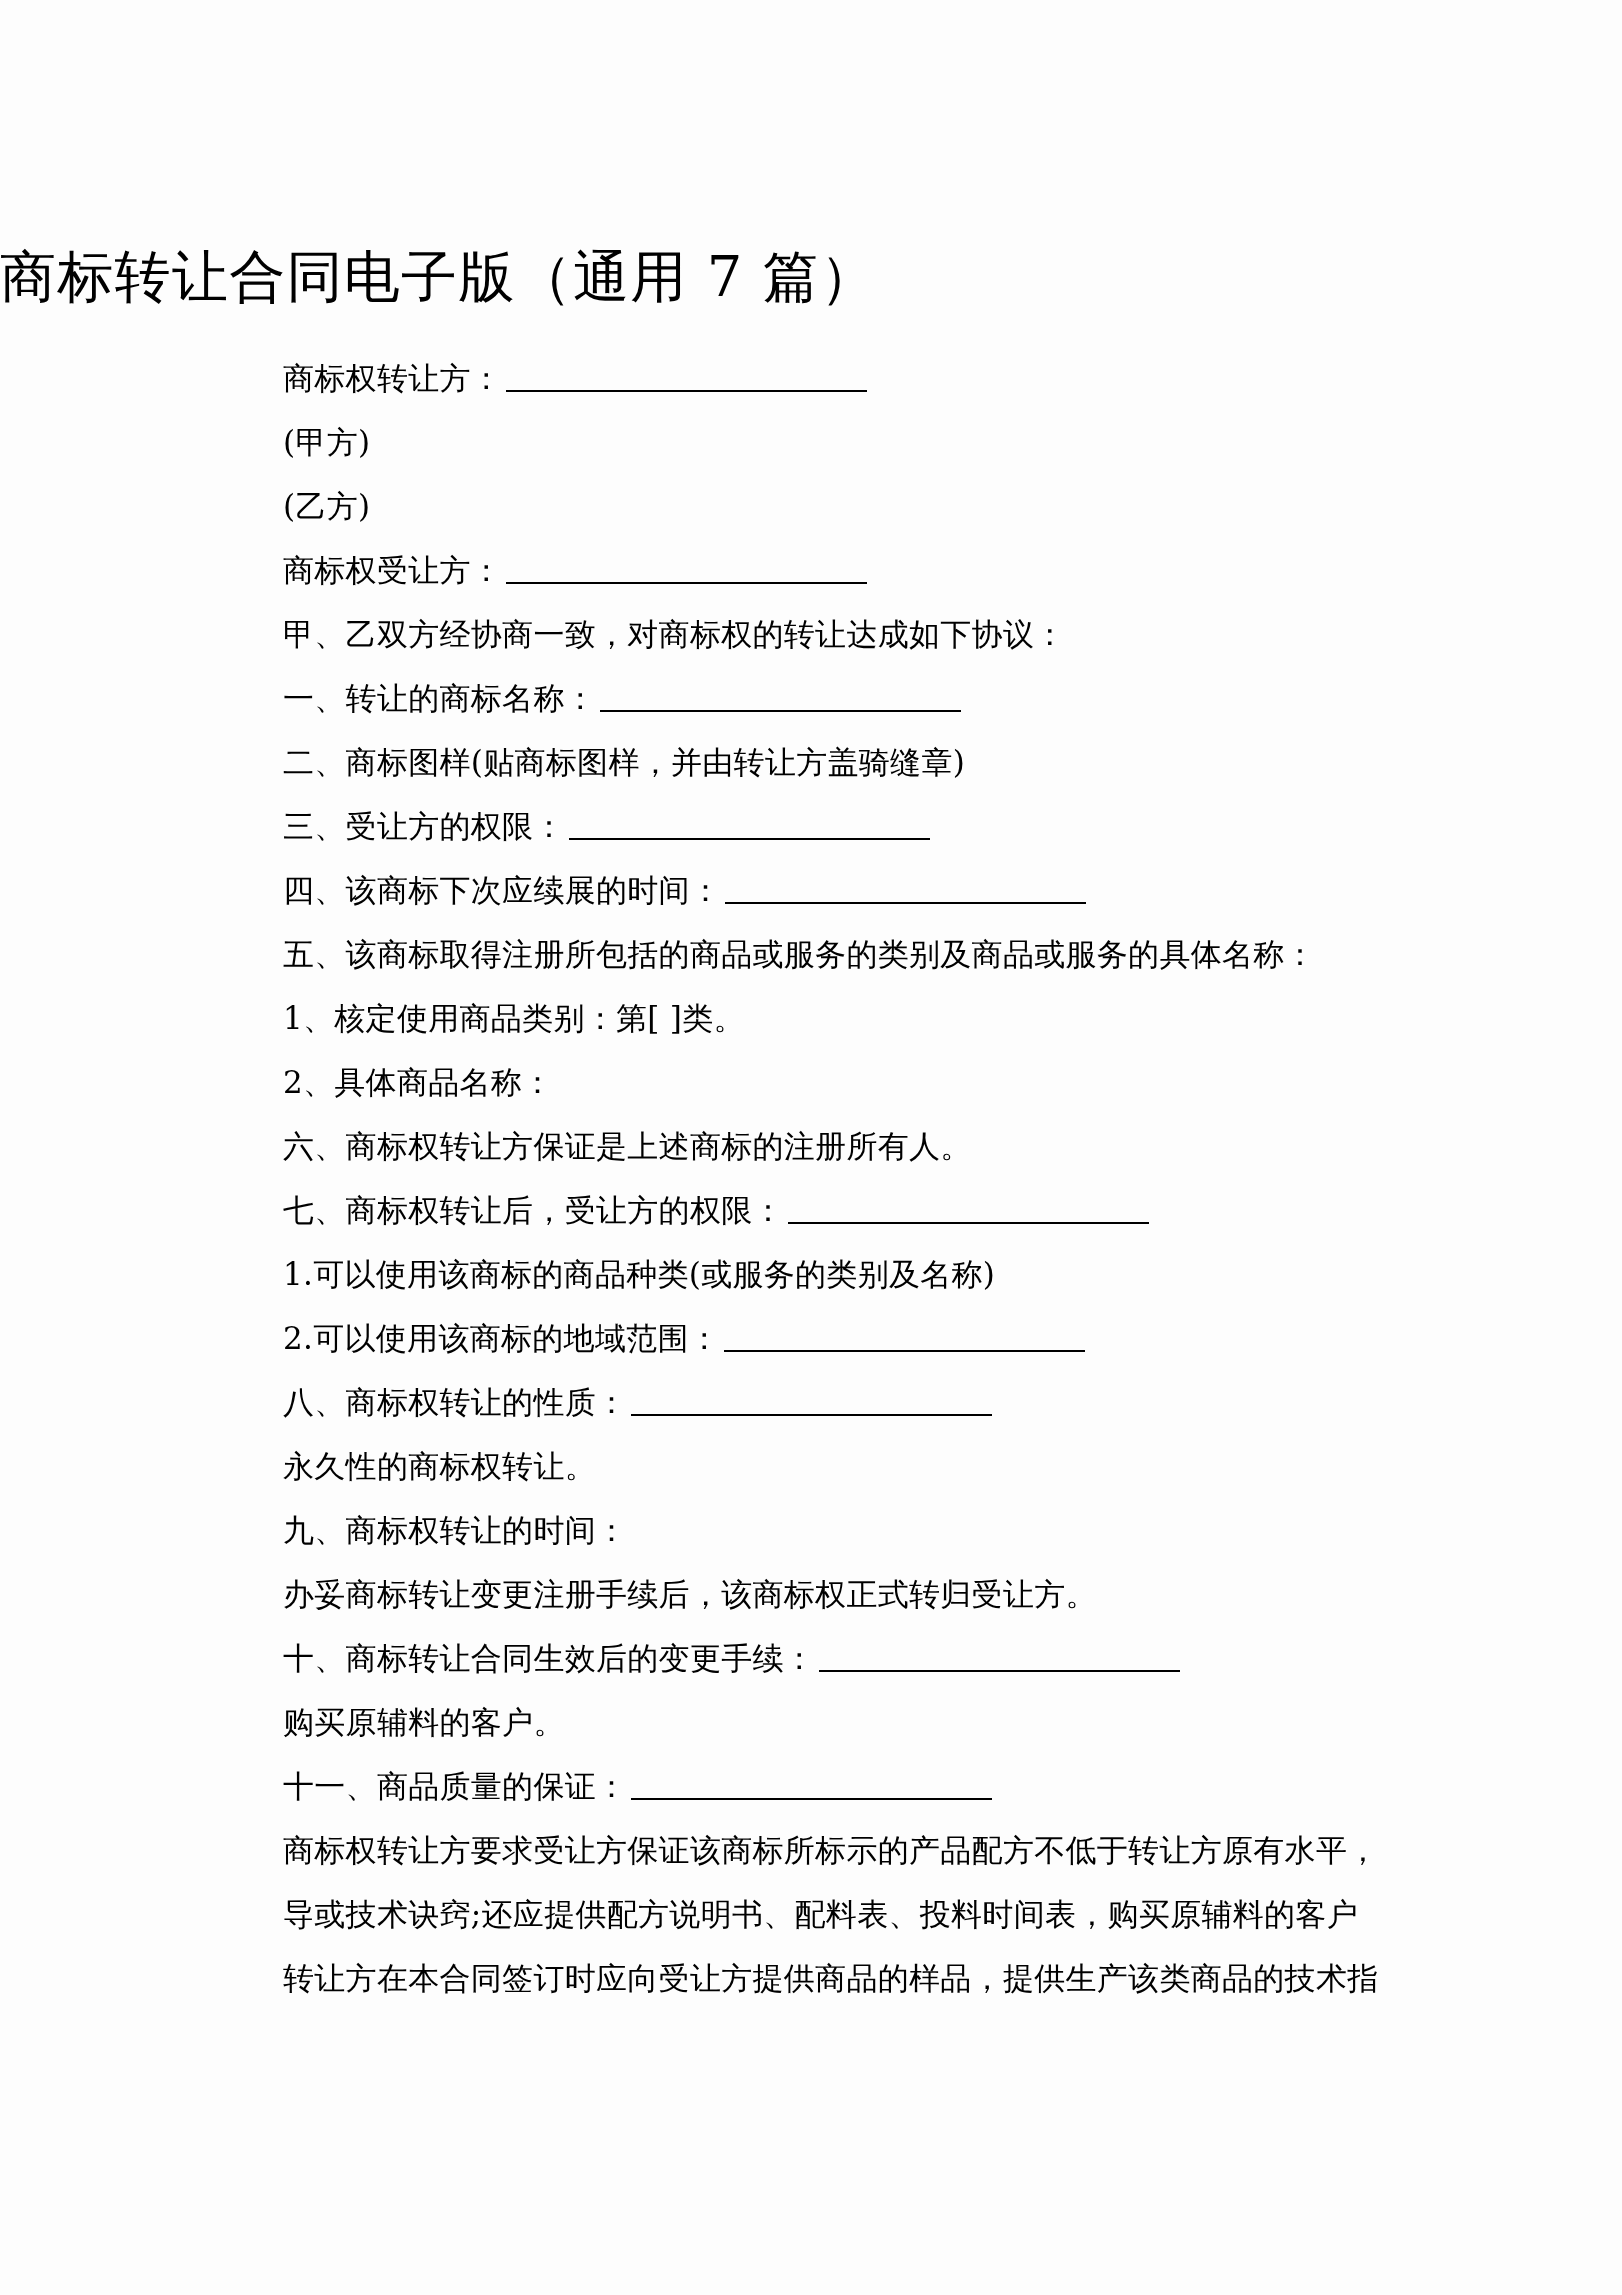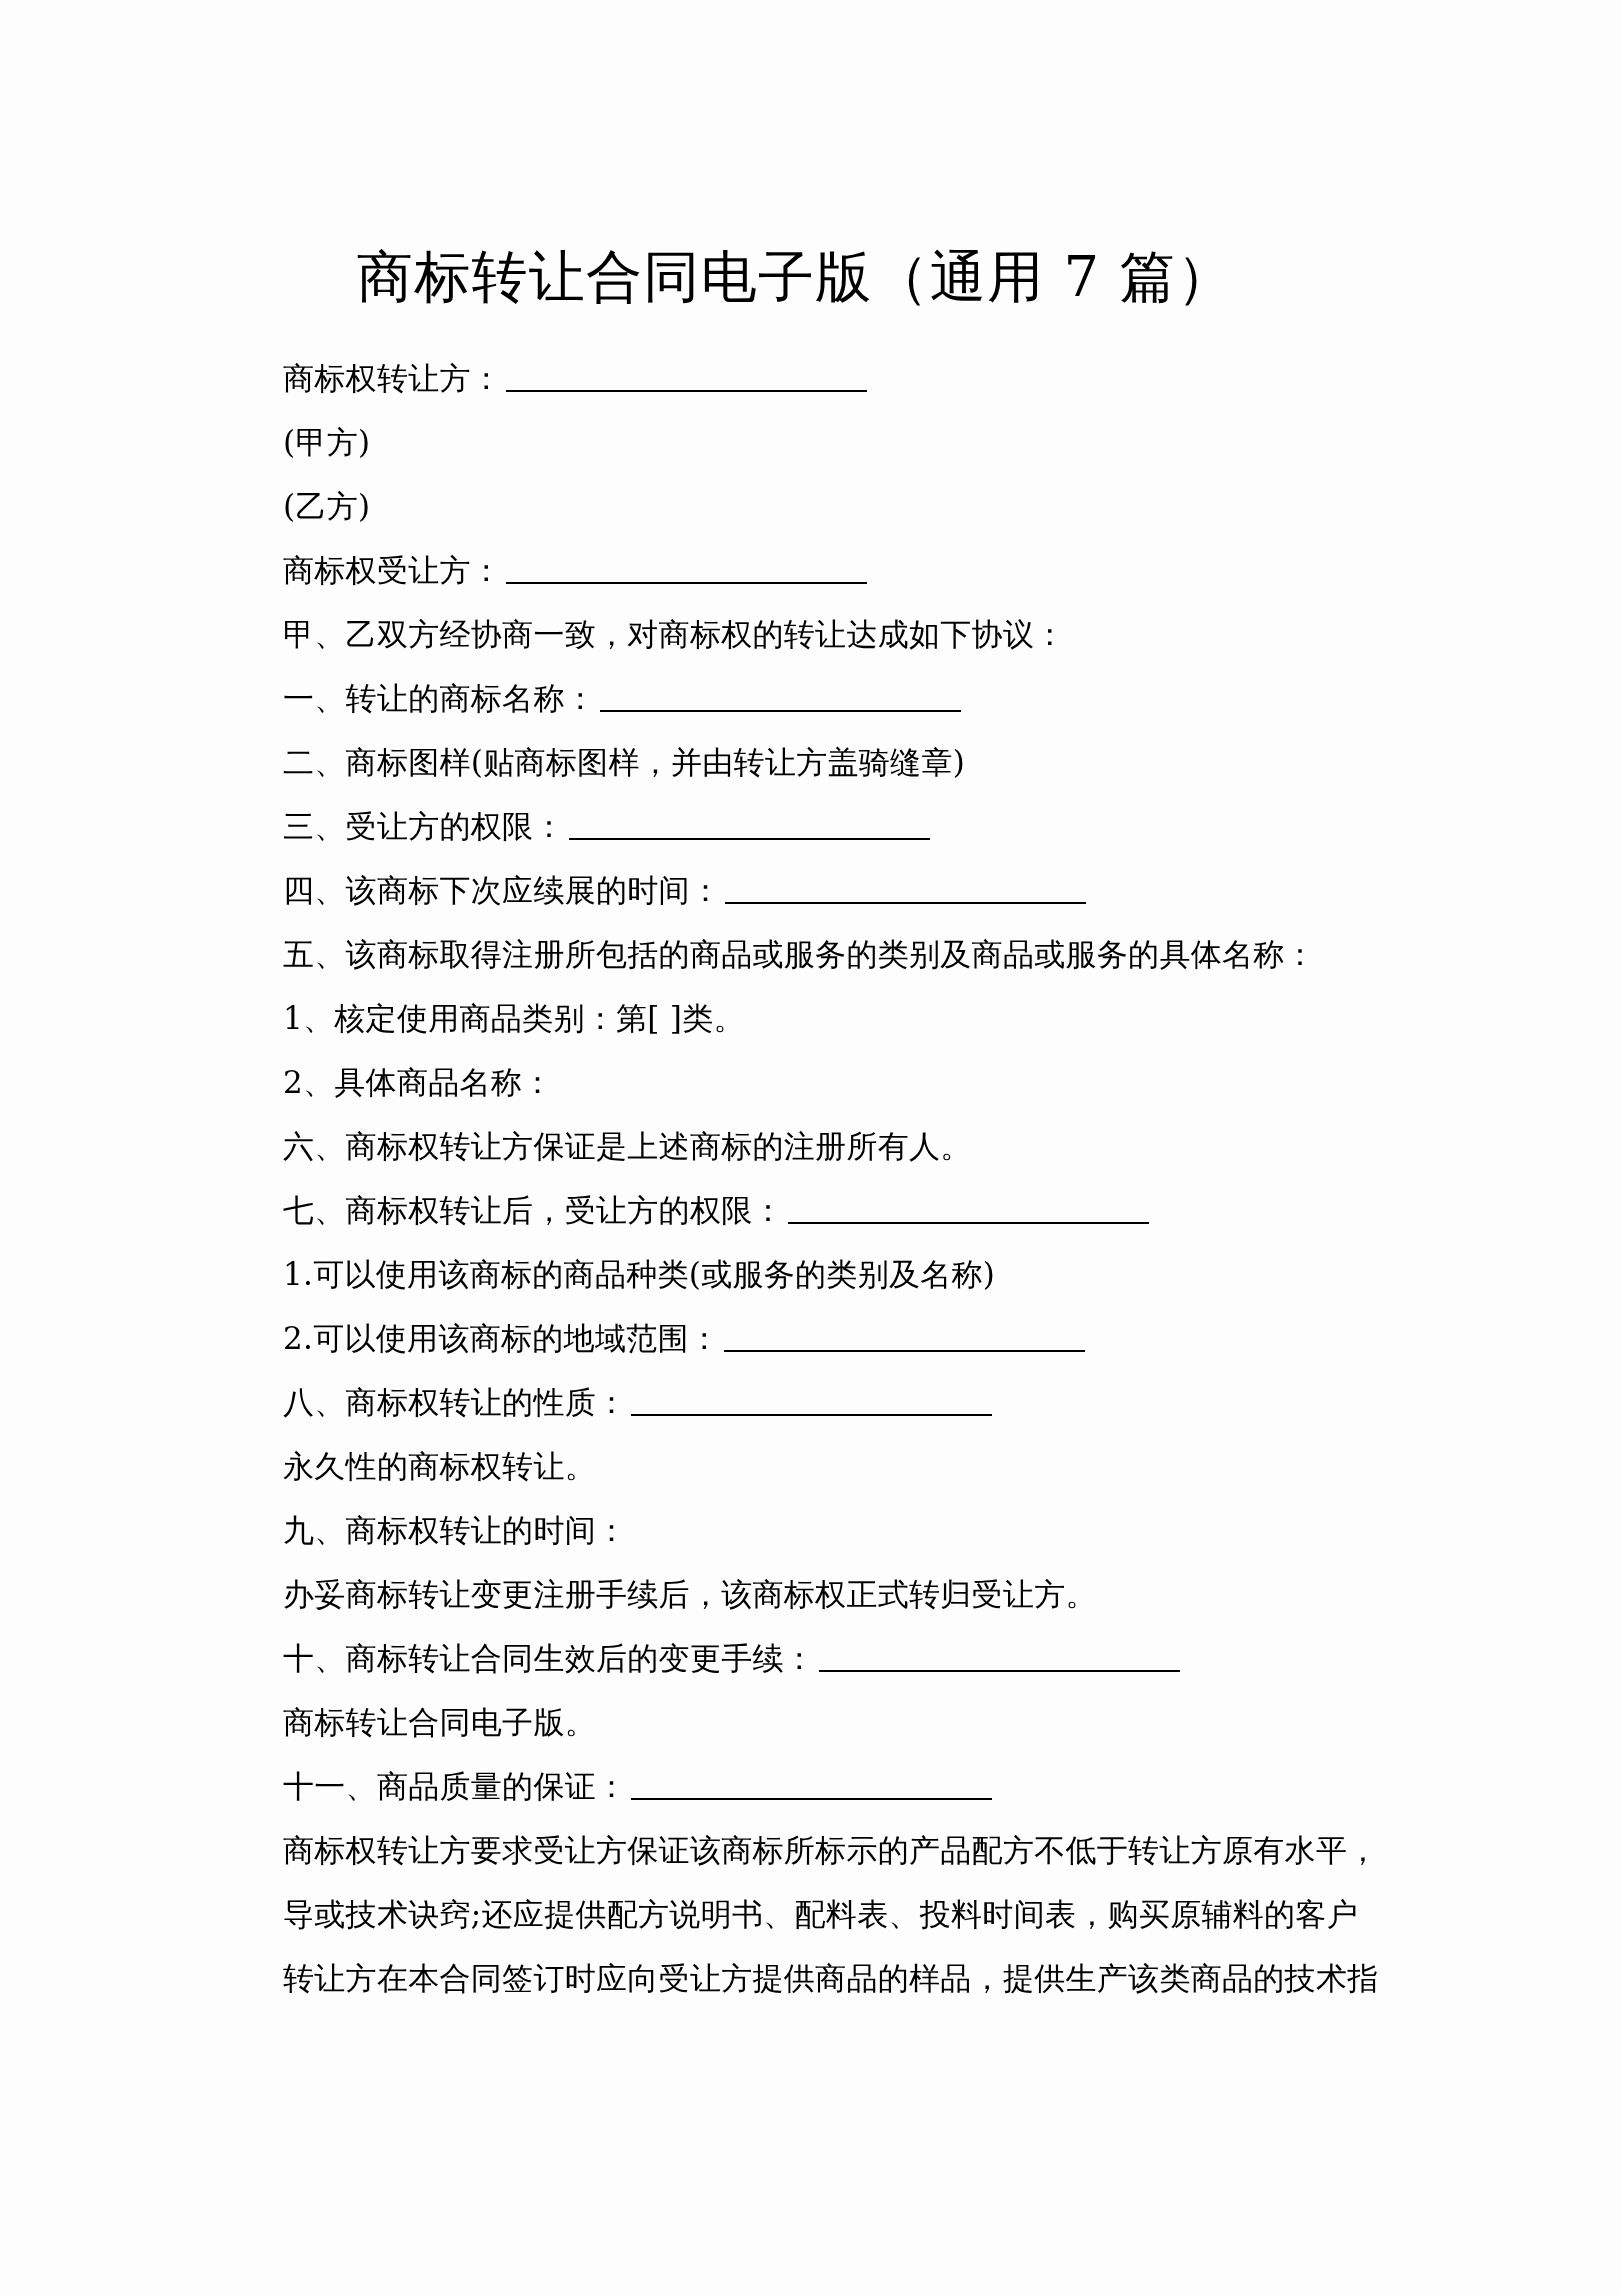--- a/index.html
+++ b/index.html
@@ -21,21 +21,21 @@
     top: 0;
     width: 1623px;
     height: 2295px;
     background: #fdfdfd;
   }
   .doc-title {
     position: absolute;
     left: 0;
     top: 196px;
     width: 1591px;
-    text-align: center;
+    text-align: left;
     font-size: 56px;
     line-height: 85px;
     letter-spacing: 1.3px;
     white-space: nowrap;
     font-weight: normal;
   }
   .body-text {
     position: absolute;
     left: 247px;
     top: 346px;
@@ -81,20 +81,20 @@
     <div class="line"><span>2、具体商品名称：</span></div>
     <div class="line"><span>六、商标权转让方保证是上述商标的注册所有人。</span></div>
     <div class="line"><span>七、商标权转让后，受让方的权限：</span><span class="blank"></span></div>
     <div class="line"><span>1.可以使用该商标的商品种类(或服务的类别及名称)</span></div>
     <div class="line"><span>2.可以使用该商标的地域范围：</span><span class="blank"></span></div>
     <div class="line"><span>八、商标权转让的性质：</span><span class="blank"></span></div>
     <div class="line"><span>永久性的商标权转让。</span></div>
     <div class="line"><span>九、商标权转让的时间：</span></div>
     <div class="line"><span>办妥商标转让变更注册手续后，该商标权正式转归受让方。</span></div>
     <div class="line"><span>十、商标转让合同生效后的变更手续：</span><span class="blank"></span></div>
-    <div class="line"><span>商标转让合同电子版。</span></div>
+    <div class="line"><span>购买原辅料的客户。</span></div>
     <div class="line"><span>十一、商品质量的保证：</span><span class="blank"></span></div>
     <div class="line"><span>商标权转让方要求受让方保证该商标所标示的产品配方不低于转让方原有水平，</span></div>
     <div class="line"><span>导或技术诀窍;还应提供配方说明书、配料表、投料时间表，购买原辅料的客户</span></div>
     <div class="line"><span>转让方在本合同签订时应向受让方提供商品的样品，提供生产该类商品的技术指</span></div>
   </div>
 </div>
 
 
 </body></html>

